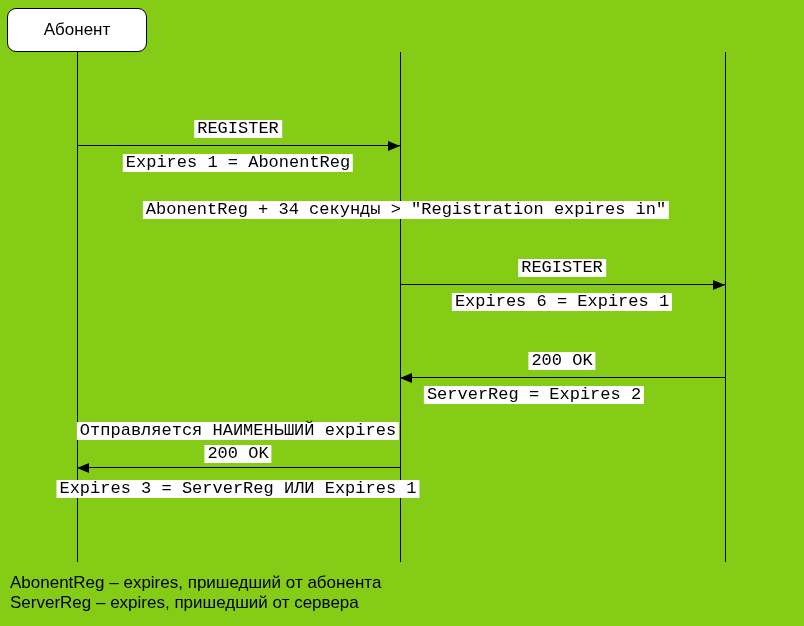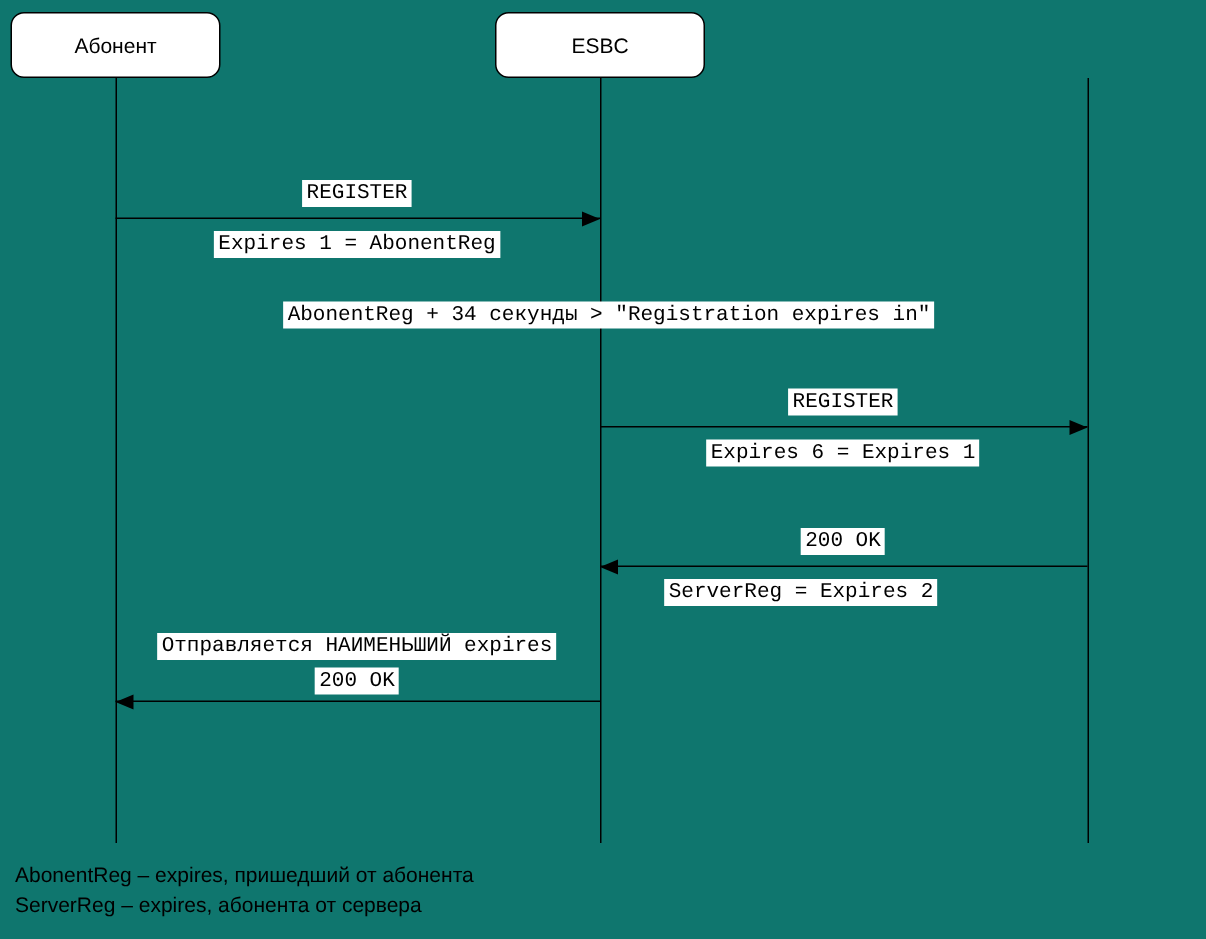--- a/index.html
+++ b/index.html
@@ -1,23 +1,23 @@
 <!DOCTYPE html>
 <html><head>
 <meta charset="utf-8">
 <style>
   html, body { margin: 0; padding: 0; background: #ffffff; }
   .canvas {
     position: relative;
     width: 804px;
     height: 626px;
-    background: #0f766e;
+    background: #84cc16;
     font-family: "Liberation Sans", "DejaVu Sans", sans-serif;
     color: #000000;
-    font-size: 14px;
+    font-size: 17px;
     overflow: hidden;
   }
   .actor {
     position: absolute;
     top: 8px;
     width: 140px;
     height: 44px;
     border: 1px solid #000000;
     border-radius: 9px;
     background: #ffffff;
@@ -80,23 +80,20 @@
   }
 </style>
 </head>
 <body>
 
 <div class="canvas">
 
   <div class="actor" style="left:7px">
     <span class="actor-label">Абонент</span>
   </div>
-  <div class="actor" style="left:330px">
-    <span class="actor-label">ESBC</span>
-  </div>
 
   <div class="lifeline" style="left:77px"></div>
   <div class="lifeline" style="left:400px"></div>
   <div class="lifeline" style="left:725px"></div>
 
   <div class="msg-label" style="left:238px; top:120px">REGISTER</div>
   <div class="arrow" style="left:77px; top:145px; width:323px">
     <span class="head-right"></span>
   </div>
   <div class="msg-label" style="left:238px; top:154px">Expires 1 = AbonentReg</div>
@@ -113,19 +110,20 @@
   <div class="arrow" style="left:400px; top:377px; width:325px">
     <span class="head-left"></span>
   </div>
   <div class="msg-label" style="left:534px; top:386px">ServerReg = Expires 2</div>
 
   <div class="msg-label" style="left:238px; top:422px">Отправляется НАИМЕНЬШИЙ expires</div>
   <div class="msg-label" style="left:238px; top:445px">200 OK</div>
   <div class="arrow" style="left:77px; top:467px; width:323px">
     <span class="head-left"></span>
   </div>
+  <div class="msg-label" style="left:238px; top:480px">Expires 3 = ServerReg ИЛИ Expires 1</div>
 
   <div class="legend">
     <div>AbonentReg – expires, пришедший от абонента</div>
-    <div>ServerReg – expires, абонента от сервера</div>
+    <div>ServerReg – expires, пришедший от сервера</div>
   </div>
 
 </div>
 
 </body></html>

